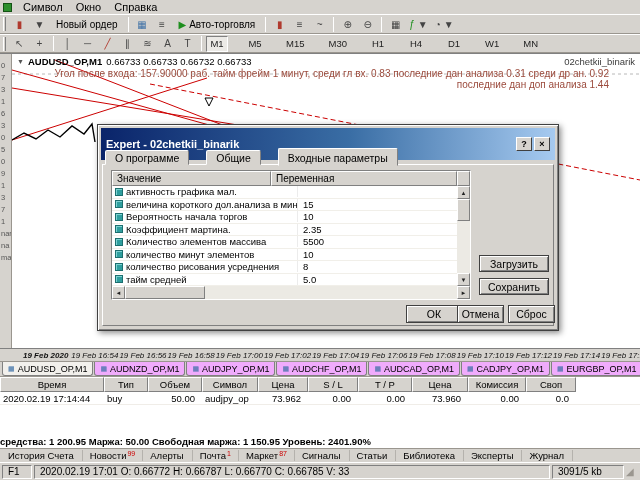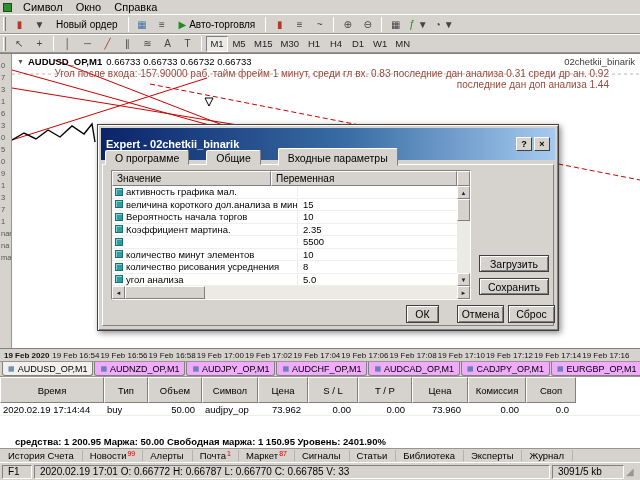--- a/index.html
+++ b/index.html
@@ -85,58 +85,58 @@
   .sb-down { position:absolute; bottom:0; left:0; }
   .sb-track-h { flex:1; position:relative; }
   .sb-thumb-h { position:absolute; left:0; top:0; width:80px; height:13px; background:#d6d3ce;
                 border:1px solid; border-color:#fff #808080 #808080 #fff; }
 
   .win-btn { position:absolute; background:#d6d3ce; border:1px solid #404040; z-index:3;
              box-shadow:inset 1px 1px 0 #fff, inset -1px -1px 0 #808080;
              font-size:10.5px; display:flex; align-items:center; justify-content:center; }
   .btn-load   { left:381px; top:130px; width:70px; height:17px; }
   .btn-save   { left:381px; top:153px; width:70px; height:17px; }
-  .btn-ok     { left:308px; top:180px; width:33px; height:18px; }
+  .btn-ok     { left:308px; top:180px; width:56px; height:18px; }
   .btn-cancel { left:359px; top:180px; width:47px; height:18px; }
   .btn-reset  { left:410px; top:180px; width:47px; height:18px; }
 
   
-  .time-axis { height:13px; flex:none; display:flex; align-items:center; padding-left:4px;
-               border-bottom:1px solid #9a968f; background:#d6d3ce; overflow:hidden; }
+  .time-axis { height:13px; flex:none; display:flex; align-items:center; padding-left:23px;
+               border-bottom:1px solid #9a968f; background:#d6d3ce; overflow:hidden;font-style:italic; }
   .time-label { width:48.2px; flex:none; font-size:8px; color:#111; white-space:nowrap; }
   span.time-label:first-of-type { font-weight:bold; }
 
   
   .chart-tabs { height:15px; flex:none; display:flex; align-items:flex-start; padding-left:2px; gap:1px;
                 background:#d6d3ce; border-bottom:1px solid #9a968f; }
   .chart-tab { height:14px; display:flex; align-items:center; gap:3px; padding:0 5px; font-size:9px;
                background:#f0abfc; border:1px solid #808080; border-top:none; border-radius:0 0 3px 3px; }
   .chart-tab.active { background:#f2f0ec; }
   .chart-tab .mini-chart-icon { font-size:7px; color:#3a6ea5; }
 
   
   .terminal { height:71px; flex:none; background:#fff; display:flex; flex-direction:column; }
-  .term-header { display:flex; height:26px; flex:none; }
+  .term-header { display:flex; height:15px; flex:none; }
   .th { background:#d6d3ce; border:1px solid; border-color:#fff #808080 #808080 #fff;
         font-size:9.5px; display:flex; align-items:center; justify-content:center; overflow:hidden; white-space:nowrap; }
   .term-header .th:nth-of-type(1){width:104px}.term-header .th:nth-of-type(2){width:44px}
   .term-header .th:nth-of-type(3){width:54px}.term-header .th:nth-of-type(4){width:56px}
   .term-header .th:nth-of-type(5){width:50px}.term-header .th:nth-of-type(6){width:50px}
   .term-header .th:nth-of-type(7){width:54px}.term-header .th:nth-of-type(8){width:56px}
   .term-header .th:nth-of-type(9){width:58px}.term-header .th:nth-of-type(10){width:50px}
   .term-row { display:flex; height:13px; flex:none; font-size:9.5px; border-bottom:1px solid #f0ede8; }
   .td { display:flex; align-items:center; padding:0 3px; overflow:hidden; white-space:nowrap; }
   .td.num { justify-content:flex-end; padding-right:7px; }
   .term-row .td:nth-of-type(1){width:104px}.term-row .td:nth-of-type(2){width:44px}
   .term-row .td:nth-of-type(3){width:54px}.term-row .td:nth-of-type(4){width:56px}
   .term-row .td:nth-of-type(5){width:50px}.term-row .td:nth-of-type(6){width:50px}
   .term-row .td:nth-of-type(7){width:54px}.term-row .td:nth-of-type(8){width:56px}
   .term-row .td:nth-of-type(9){width:58px}.term-row .td:nth-of-type(10){width:50px}
   .term-filler { flex:1; background:#fff; }
-  .term-summary { height:13px; flex:none; font-size:9.5px; font-weight:bold; padding-left:15px;
+  .term-summary { height:13px; flex:none; font-size:9.5px; font-weight:bold; padding-left:0;
                   display:flex; align-items:center; background:#fff; }
 
   
   .term-tabs { height:14px; flex:none; display:flex; align-items:center; background:#d6d3ce;
                border-top:1px solid #9a968f; padding-left:1px; }
   .term-tab { padding:0 7px; font-size:9.5px; border-right:1px solid #b5b2ad; display:flex; align-items:flex-start; }
   .term-tab sup { font-size:7px; color:#c00; margin-left:1px; }
 
   
   .statusbar { height:18px; flex:none; display:flex; align-items:center; gap:2px; padding:1px 2px;
@@ -235,21 +235,21 @@
   <span class="tb-btn">
       <span>≋</span>
     </span>
   <span class="tb-btn">
       <span>A</span>
     </span>
   <span class="tb-btn">
       <span>T</span>
     </span>
   <span class="sep"></span>
-  <span style="display:flex;gap:0;">
+  <span style="display:flex;gap:16px;">
 
   <span class="tf-btn active">
         <span>M1</span>
       </span>
       <span class="tf-btn">
         <span>M5</span>
       </span>
       <span class="tf-btn">
         <span>M15</span>
       </span>
@@ -370,20 +370,21 @@
             <span class="param-name">
               <span class="param-icon"></span>
               <span>Коэффициент мартина.</span>
             </span>
             <span class="param-value">2.35</span>
           </div>
 
           <div class="param-row">
             <span class="param-name">
               <span class="param-icon"></span>
+              <span>Количество элементов массива</span>
             </span>
             <span class="param-value">5500</span>
           </div>
 
           <div class="param-row">
             <span class="param-name">
               <span class="param-icon"></span>
               <span>количество минут элементов</span>
             </span>
             <span class="param-value">10</span>
@@ -393,21 +394,21 @@
             <span class="param-name">
               <span class="param-icon"></span>
               <span>количество рисования усреднения</span>
             </span>
             <span class="param-value">8</span>
           </div>
 
           <div class="param-row">
             <span class="param-name">
               <span class="param-icon"></span>
-              <span>угол анализа</span>
+              <span>тайм средней</span>
             </span>
             <span class="param-value">5.0</span>
           </div>
         </div>
       <div class="vscroll">
         <span class="sb-btn" style="position:absolute;top:0;left:0;">
             <span>▲</span>
           </span>
         <span class="sb-thumb-v"></span>
         <span class="sb-btn sb-down">

